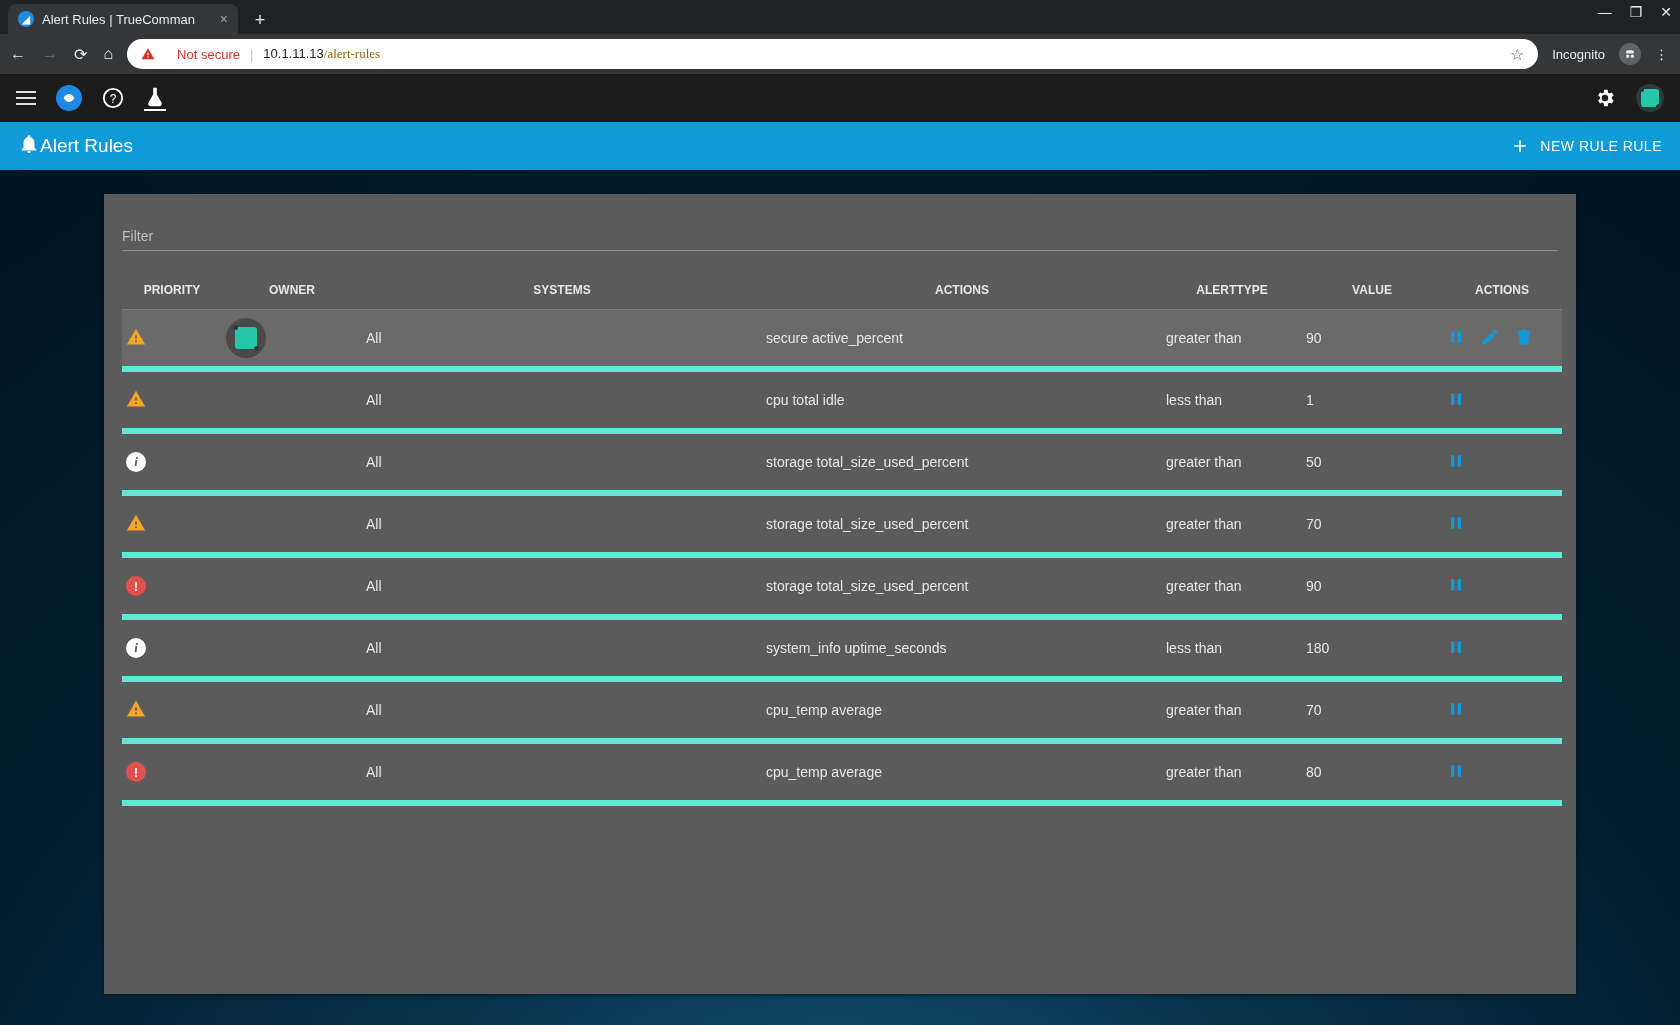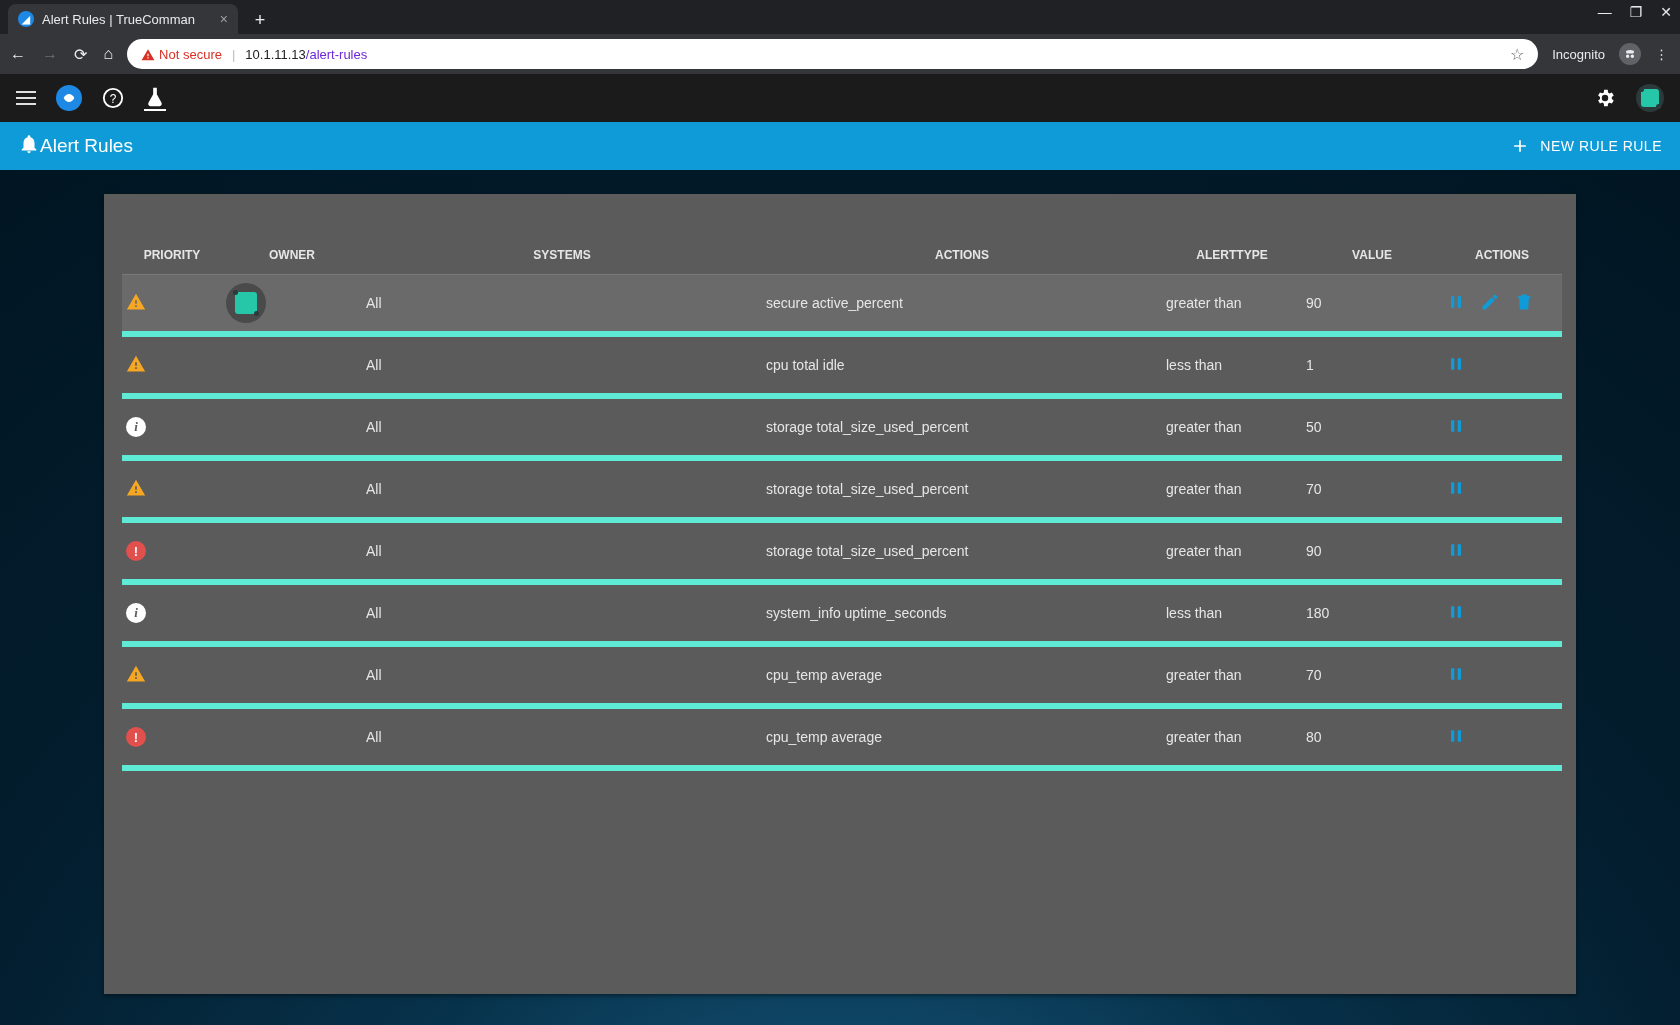--- a/index.html
+++ b/index.html
@@ -13,24 +13,24 @@
   .tab .title { flex:1; white-space:nowrap; overflow:hidden; text-overflow:ellipsis;}
   .tab .x { color:#9aa0a6; font-size:14px; cursor:pointer;}
   .newtab { width:28px; height:28px; color:#e8eaed; display:flex; align-items:center; justify-content:center; font-size:18px; margin-left:8px; cursor:pointer;}
   .winctrl { position:absolute; right:8px; top:4px; display:flex; gap:18px; color:#e8eaed; font-size:14px;}
   .winctrl span{cursor:pointer;}
   .addrbar { height:40px; background:#35363A; display:flex; align-items:center; padding:0 10px; gap:14px;}
   .navicons { display:flex; gap:16px; color:#e8eaed; align-items:center;}
   .navicons .disabled{ color:#6b6e73;}
   .navicons span{ font-size:16px; cursor:pointer;}
   .url { flex:1; height:30px; background:#fff; border-radius:15px; display:flex; align-items:center; padding:0 14px; font-size:13px; color:#202124; gap:10px;}
-  .url .warn { color:#d93025; display:flex; align-items:flex-end; gap:4px;}
+  .url .warn { color:#d93025; display:flex; align-items:flex-start; gap:22px;}
   .url .warn svg{width:14px;height:14px;}
   .url .sep { color:#bbb;}
-  .url .path .grey{ color:#6d28d9;}
+  .url .path .grey{ color:#a16207;font-family:Liberation Serif, serif;}
   .url .star { margin-left:auto; color:#5f6368; font-size:16px; cursor:pointer;}
   .right-addr { display:flex; align-items:center; gap:14px; color:#e8eaed; font-size:13px;}
   .incog-badge{ width:22px;height:22px;border-radius:50%;background:#5f6368;display:flex;align-items:center;justify-content:center;}
   .dots{letter-spacing:2px; color:#e8eaed; cursor:pointer;}
 
   
   .app { flex:1; display:flex; flex-direction:column; position:relative; overflow:hidden;
     background: radial-gradient(circle at 50% 140%, #1e6f9b 0%, #07324b 35%, #031e2f 60%, #011420 100%);
   }
   .app-toolbar { height:48px; background:#1b1b1b; display:flex; align-items:center; padding:0 16px; gap:20px; color:#fff;}
@@ -176,20 +176,23 @@
       <span class="new">
         <svg viewBox="0 0 24 24">
             <path fill="#fff" d="M19 13h-6v6h-2v-6H5v-2h6V5h2v6h6v2z"></path>
           </svg>
         <span>NEW RULE RULE</span>
       </span>
     </div>
 
     <div class="content">
       <div class="card">
+        <div class="filter-wrap">
+          <input class="filter" type="text" placeholder="Filter" style="">
+        </div>
         <table>
           <colgroup>
             <col class="priority">
               <col class="owner">
               <col class="systems">
               <col class="source">
               <col class="alerttype">
               <col class="value">
               <col class="actions">
           </colgroup>

